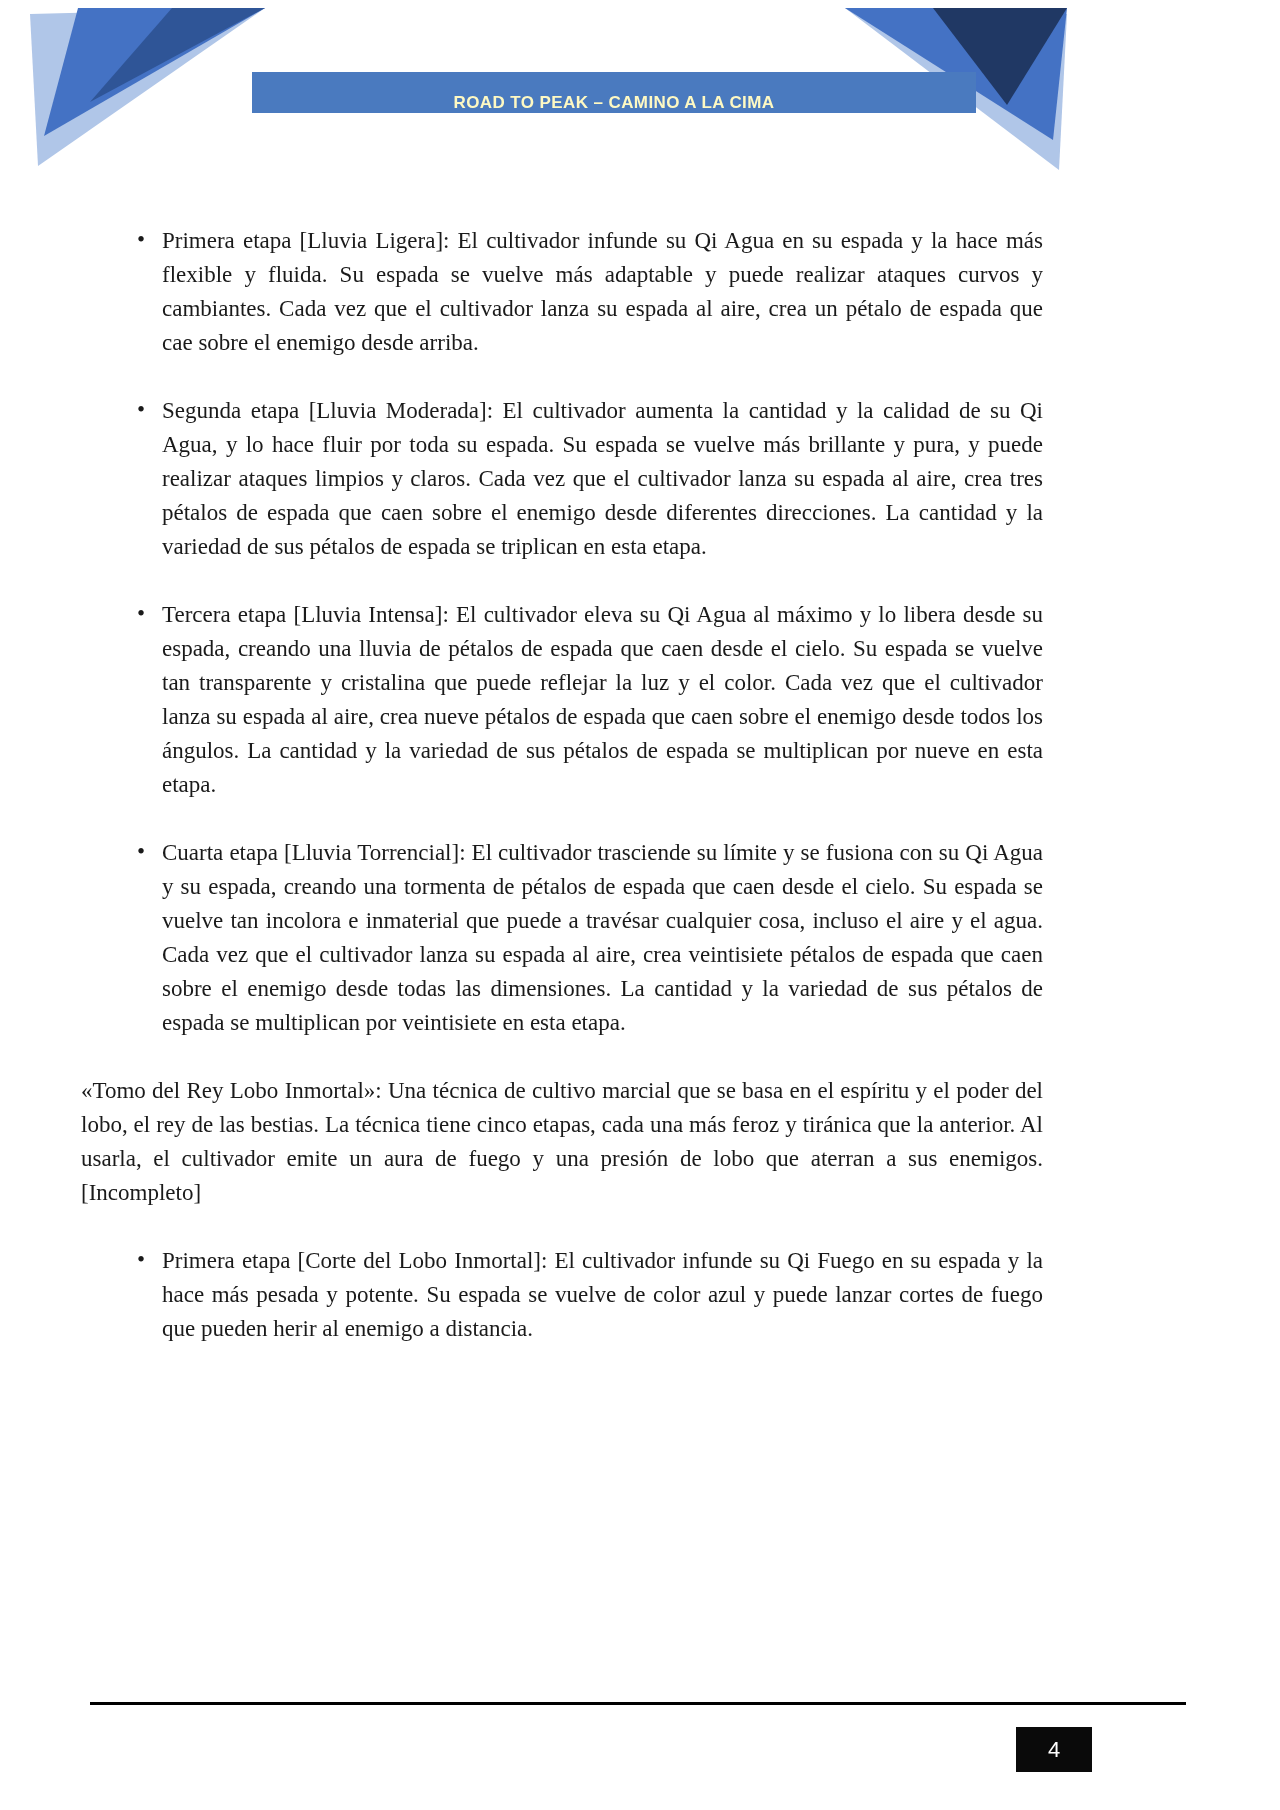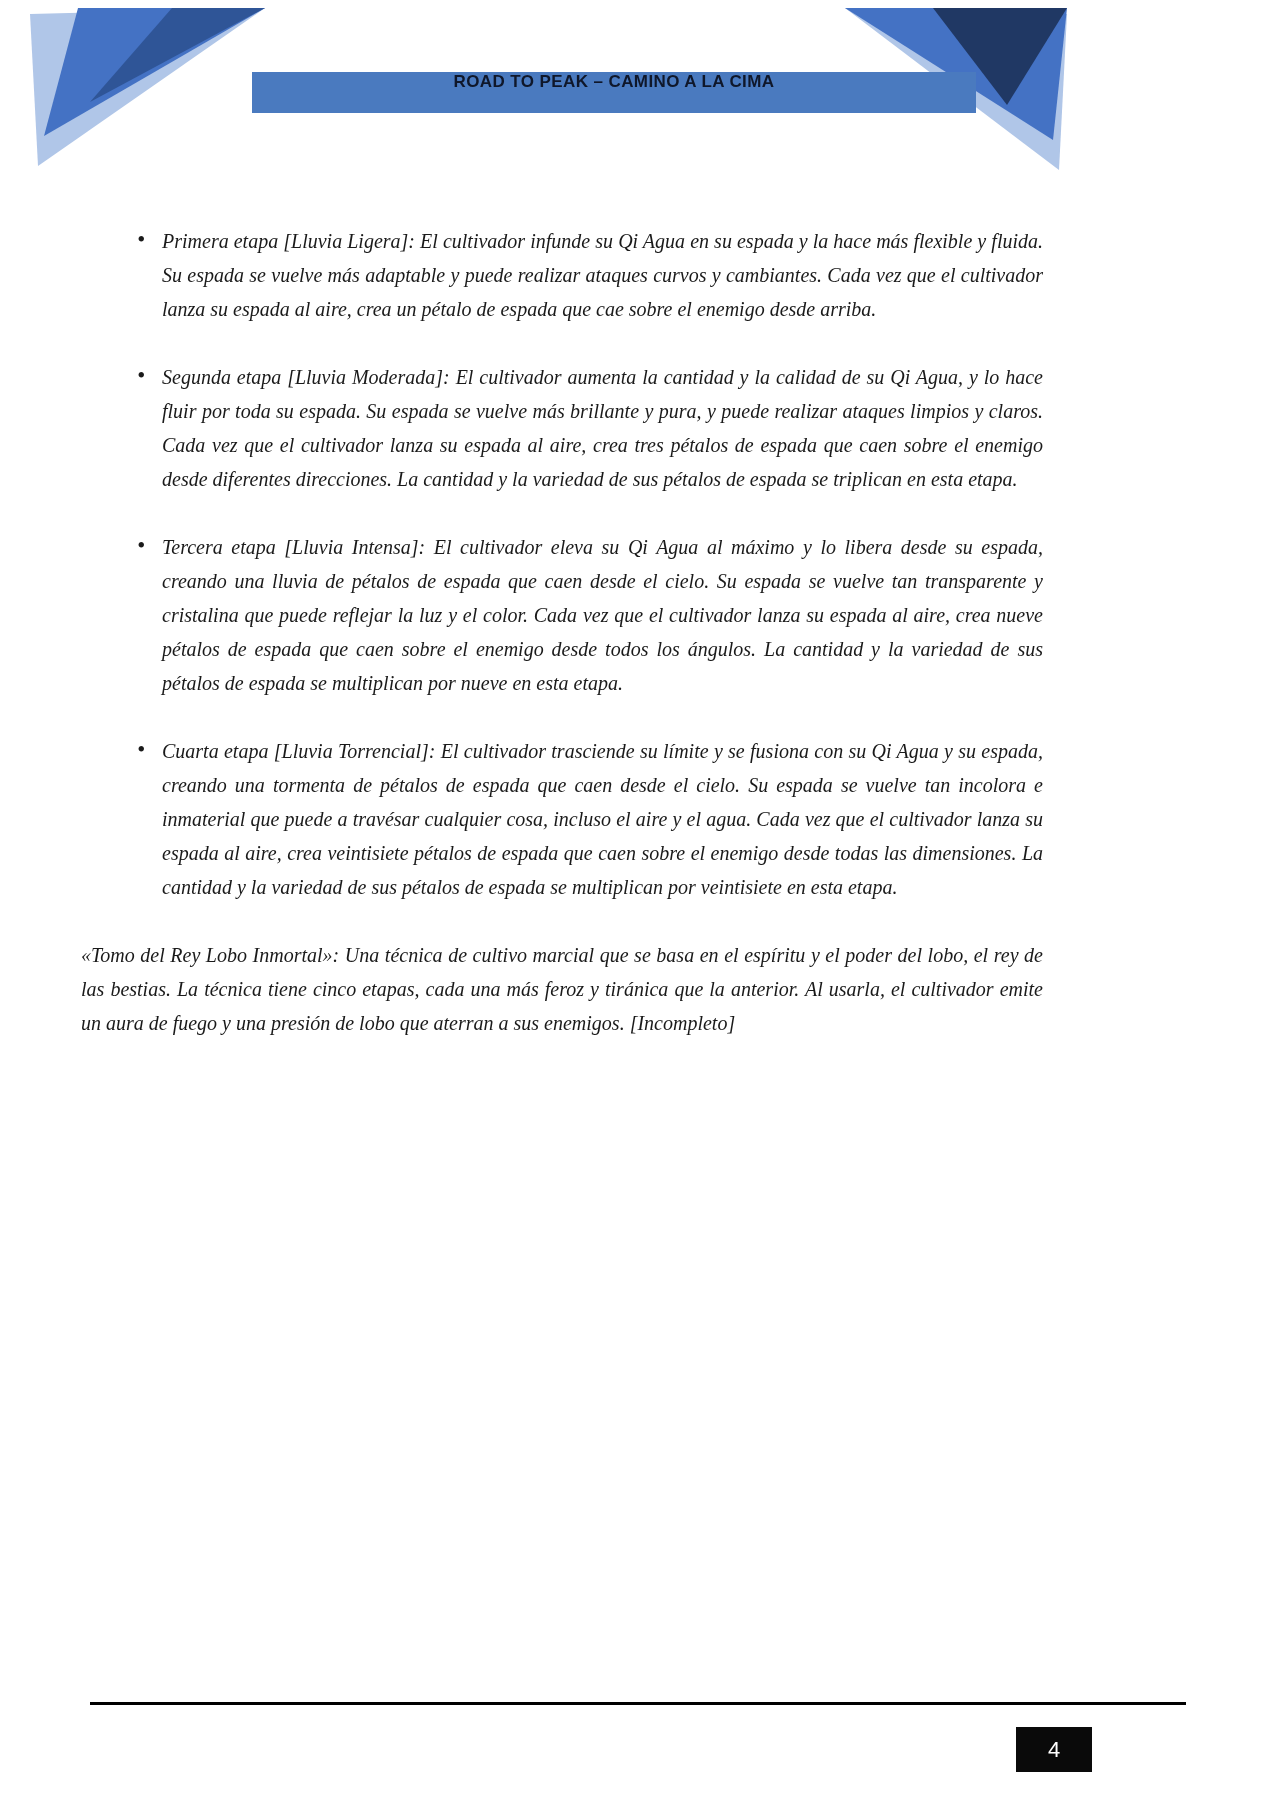--- a/index.html
+++ b/index.html
@@ -18,34 +18,33 @@
   .poly-light{fill:var(--accent-light,#b0c6e8);}
   .poly-mid{fill:var(--accent-mid,#4472c4);}
   .poly-dark{fill:var(--accent-dark,#2f5597);}
   .poly-navy{fill:var(--accent-navy,#203864);}
 
   
   .banner{
     position:absolute;
     left:252px;top:72px;width:724px;height:41px;
     background:var(--banner-blue,#4a7abf);
-    color:#0f172a;
-    display:flex;align-items:flex-start;justify-content:center;
+    color:#fef9c3;
+    display:flex;align-items:flex-end;justify-content:center;
     font-family:"Liberation Sans", sans-serif;
     font-size:17px;font-weight:700;letter-spacing:.4px;
   }
 
   
   .body{
     position:absolute;
     left:65px;top:196px;width:978px;
     color:#1a1a1a;
-    font-size:20px;line-height:34px;
+    font-size:23px;line-height:34px;
     text-align:justify;
-    font-style:italic;
   }
   ul.bullet-list{list-style:none;margin:28px 0 0 0;padding:0;}
   li.bullet-item{position:relative;padding-left:97px;margin:0 0 34px 0;}
   li.bullet-item::before{
     content:"\2022";
     position:absolute;left:72px;top:-1px;
     font-size:23px;
   }
   p.paragraph{margin:0 0 34px 16px;}
 
@@ -96,20 +95,25 @@
       <li class="bullet-item">
         <span>Tercera etapa [Lluvia Intensa]: El cultivador eleva su Qi Agua al máximo y lo libera desde su espada, creando una lluvia de pétalos de espada que caen desde el cielo. Su espada se vuelve tan transparente y cristalina que puede reflejar la luz y el color. Cada vez que el cultivador lanza su espada al aire, crea nueve pétalos de espada que caen sobre el enemigo desde todos los ángulos. La cantidad y la variedad de sus pétalos de espada se multiplican por nueve en esta etapa.</span>
       </li>
       <li class="bullet-item">
         <span>Cuarta etapa [Lluvia Torrencial]: El cultivador trasciende su límite y se fusiona con su Qi Agua y su espada, creando una tormenta de pétalos de espada que caen desde el cielo. Su espada se vuelve tan incolora e inmaterial que puede a travésar cualquier cosa, incluso el aire y el agua. Cada vez que el cultivador lanza su espada al aire, crea veintisiete pétalos de espada que caen sobre el enemigo desde todas las dimensiones. La cantidad y la variedad de sus pétalos de espada se multiplican por veintisiete en esta etapa.</span>
       </li>
     </ul>
 
     <p class="paragraph">«Tomo del Rey Lobo Inmortal»: Una técnica de cultivo marcial que se basa en el espíritu y el poder del lobo, el rey de las bestias. La técnica tiene cinco etapas, cada una más feroz y tiránica que la anterior. Al usarla, el cultivador emite un aura de fuego y una presión de lobo que aterran a sus enemigos. [Incompleto]</p>
 
+    <ul class="bullet-list" style="margin-top:0;">
+      <li class="bullet-item">
+        <span>Primera etapa [Corte del Lobo Inmortal]: El cultivador infunde su Qi Fuego en su espada y la hace más pesada y potente. Su espada se vuelve de color azul y puede lanzar cortes de fuego que pueden herir al enemigo a distancia.</span>
+      </li>
+    </ul>
 
   </div>
 
   <div class="footer-rule"></div>
   <div class="page-badge">
     <span>4</span>
   </div>
 
 </div>
 

